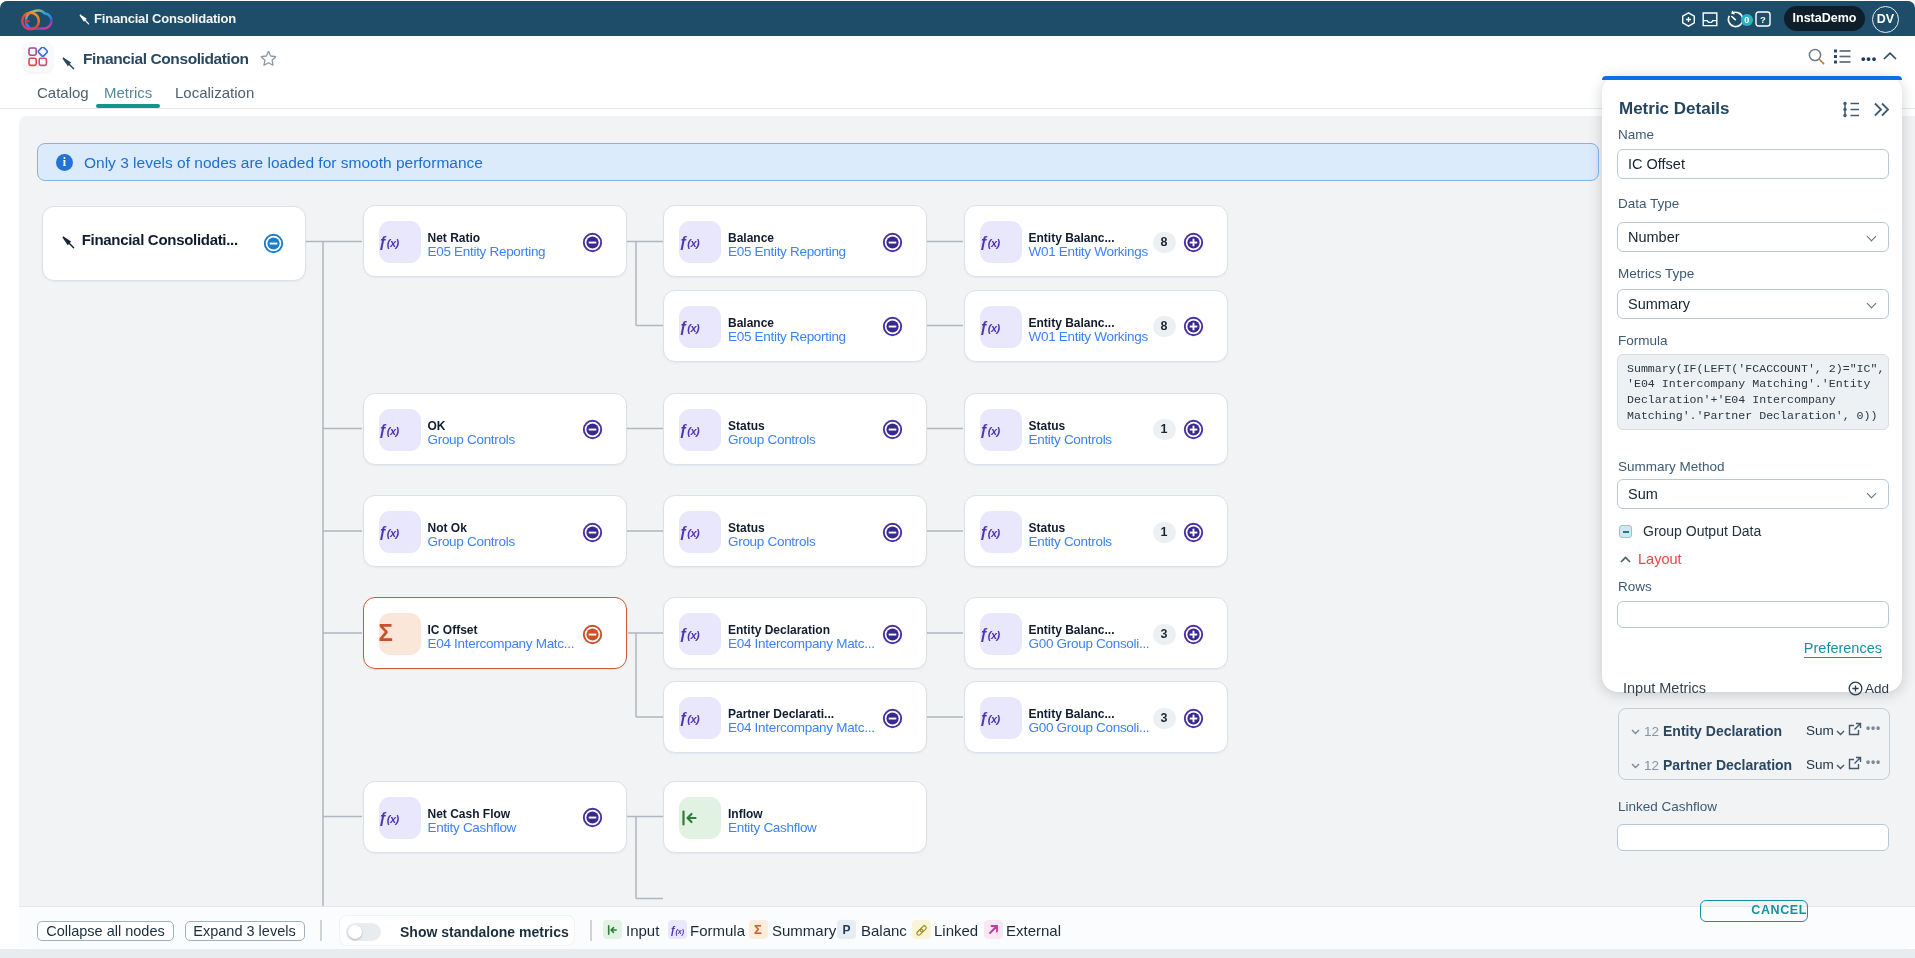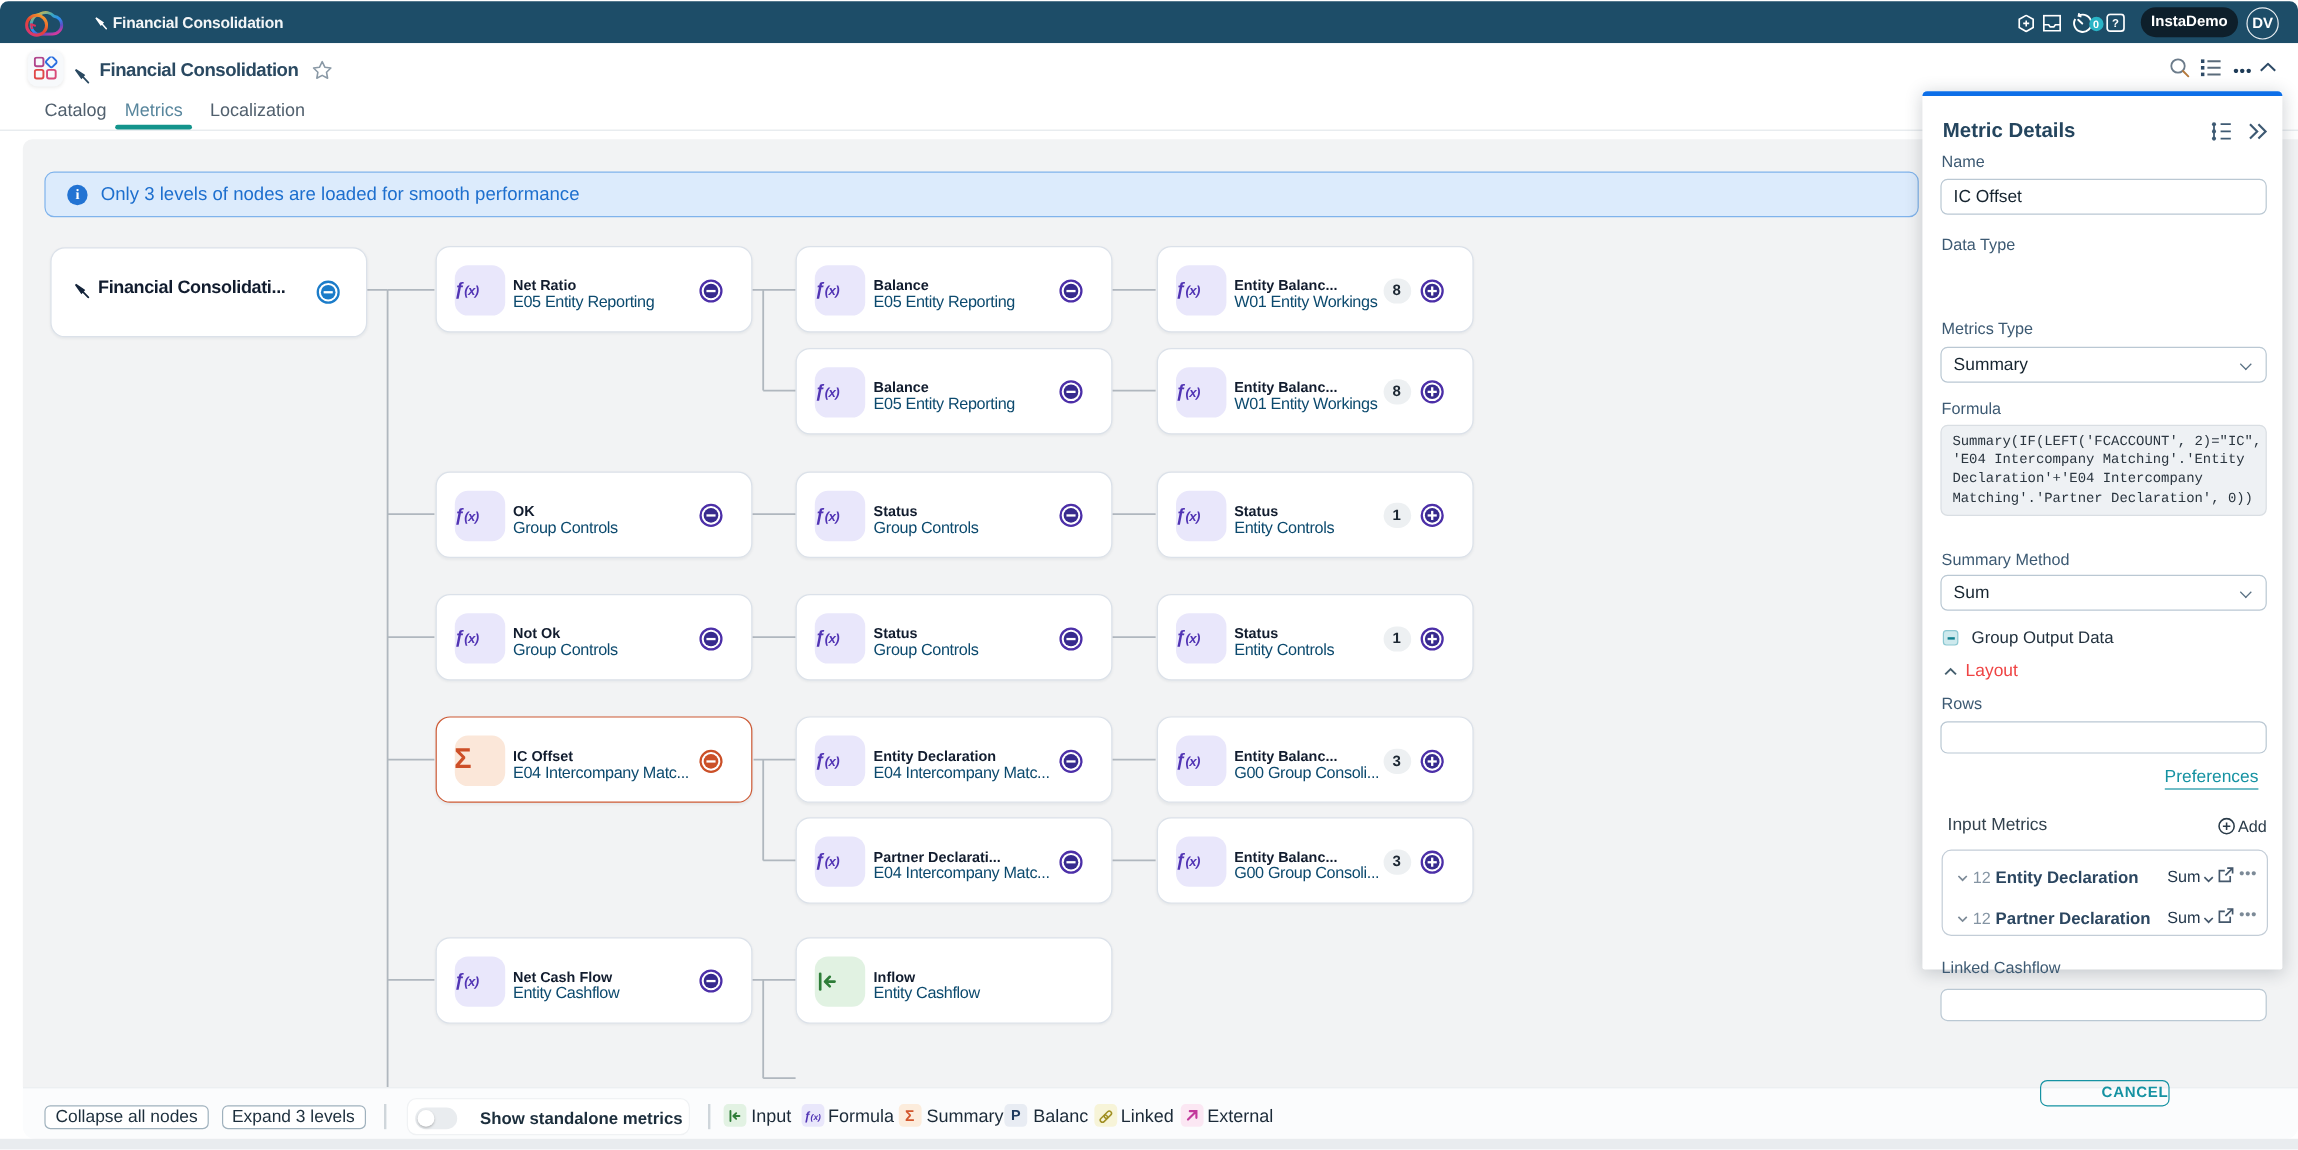--- a/index.html
+++ b/index.html
@@ -18,31 +18,31 @@
 
 #canvas { position:absolute; left:19px; top:116px; width:1896px; height:790px; background:#f2f3f4; border-radius:8px 0 0 0; }
 #banner { position:absolute; left:18px; top:27px; width:1562px; height:38px; background:#dcebfc; border:1px solid #7fb3ec; border-radius:8px; }
 #banner .btxt { position:absolute; left:46px; top:10px; font-size:15.5px; color:#1d6fce; }
 
 .card { position:absolute; width:264px; height:72px; background:#fff; border:1px solid #dbe1e9; border-radius:12px; box-shadow:0 1px 2px rgba(20,30,50,.05); }
 .card.sel { border:1.5px solid #cd5a35; }
 .nicon { position:absolute; left:15px; top:15px; width:42px; height:42px; border-radius:11px; background:#e9e7fb; text-align:left; }
 .fx { font-style:italic; font-weight:bold; color:#5134b4; font-size:15px; line-height:42px; }
 .ntitle { position:absolute; left:64px; top:25px; font-size:12px; font-weight:bold; color:#111c2e; white-space:nowrap; }
-.nsub { position:absolute; left:64px; top:38px; font-size:13.5px; color:#0c4a6e; white-space:nowrap; letter-spacing:-0.3px; }
+.nsub { position:absolute; left:64px; top:38px; font-size:13.5px; color:#3b82f6; white-space:nowrap; letter-spacing:-0.3px; }
 .cbtn { position:absolute; }
 .badge { position:absolute; width:23px; height:21px; background:#edf0f2; border-radius:11px; font-size:12.5px; font-weight:bold; color:#1c2733; text-align:center; line-height:21px; }
 
 #botbar { position:absolute; left:19px; top:906px; width:1896px; height:43px; background:#fbfcfd; border-top:1px solid #e2e6ea; border-radius:0 0 10px 10px; }
 .bbtn { position:absolute; top:14px; height:20px; background:#fff; border:1px solid #9fb1bd; border-radius:5px; font-size:14.5px; color:#1c2e3c; text-align:center; line-height:18px; }
 .vdiv { position:absolute; top:13px; width:2px; height:21px; background:#cfd6db; }
 .legicon { position:absolute; top:13px; width:19px; height:19px; border-radius:4px; text-align:center; }
 .leglab { position:absolute; top:15px; font-size:15px; color:#1b2a38; }
 
-#panel { position:absolute; left:1602px; top:75.5px; width:300px; height:732px; background:#fff; border-radius:2px; box-shadow:0 2px 14px rgba(30,45,60,.22); z-index:50; }
+#panel { position:absolute; left:1602px; top:75.5px; width:300px; height:616px; background:#fff; border-radius:16px; box-shadow:0 2px 14px rgba(30,45,60,.22); z-index:50; }
 #panel::before { content:""; position:absolute; left:0; top:0; width:300px; height:4px; background:#0d6fe8; border-radius:8px 8px 0 0; }
 .plabel { position:absolute; left:16px; font-size:13.5px; color:#3d5a73; }
 .pinput { position:absolute; left:15px; width:272px; background:#fff; border:1px solid #bac8d3; border-radius:6px; font-size:14.5px; color:#16242f; }
 .pchev { position:absolute; right:13px; top:10px; width:7px; height:7px; border-right:1.6px solid #5a7184; border-bottom:1.6px solid #5a7184; transform:rotate(45deg); }
 </style>
 </head>
 <body>
 <div id="app">
   <div id="topbar">
     <svg class="abs" style="left:20px;top:5px" width="34" height="26" viewBox="0 0 34 26">
@@ -395,20 +395,21 @@
           <circle cx="3" cy="8.5" r="1.7"></circle>
           <circle cx="3" cy="14.5" r="1.7"></circle>
         </g>
       </svg>
     <svg class="abs" style="left:271px;top:26px" width="17" height="15" viewBox="0 0 17 15">
         <path d="M2,1.5 L8,7.5 L2,13.5 M9,1.5 L15,7.5 L9,13.5" fill="none" stroke="#3e5a73" stroke-width="1.8"></path>
       </svg>
     <div class="plabel" style="top:51px">Name</div>
     <div class="pinput" style="top:73.5px;height:30px;line-height:28px;padding-left:10px">IC Offset</div>
     <div class="plabel" style="top:120px">Data Type</div>
+    <div class="pinput" style="top:146.5px;height:30px;line-height:28px;padding-left:10px">Number<span class="pchev"></span></div>
     <div class="plabel" style="top:190px">Metrics Type</div>
     <div class="pinput" style="top:213px;height:30px;line-height:28px;padding-left:10px">Summary<span class="pchev"></span></div>
     <div class="plabel" style="top:257.5px">Formula</div>
     <div class="abs" style="left:15px;top:278px;width:272px;height:76px;background:#eef1f4;border:1px solid #d9dee3;border-radius:6px;padding:6px 9px;font-family:'Liberation Mono',monospace;font-size:11.6px;line-height:15.8px;color:#2a353f;white-space:pre">Summary(IF(LEFT('FCACCOUNT', 2)="IC",
 'E04 Intercompany Matching'.'Entity
 Declaration'+'E04 Intercompany
 Matching'.'Partner Declaration', 0))</div>
     <div class="plabel" style="top:383px">Summary Method</div>
     <div class="pinput" style="top:403px;height:30px;line-height:28px;padding-left:10px">Sum<span class="pchev"></span></div>
     <div class="abs" style="left:17px;top:449.5px;width:13px;height:13px;background:#cde9ed;border:1px solid #8cc8d2;border-radius:3px">

